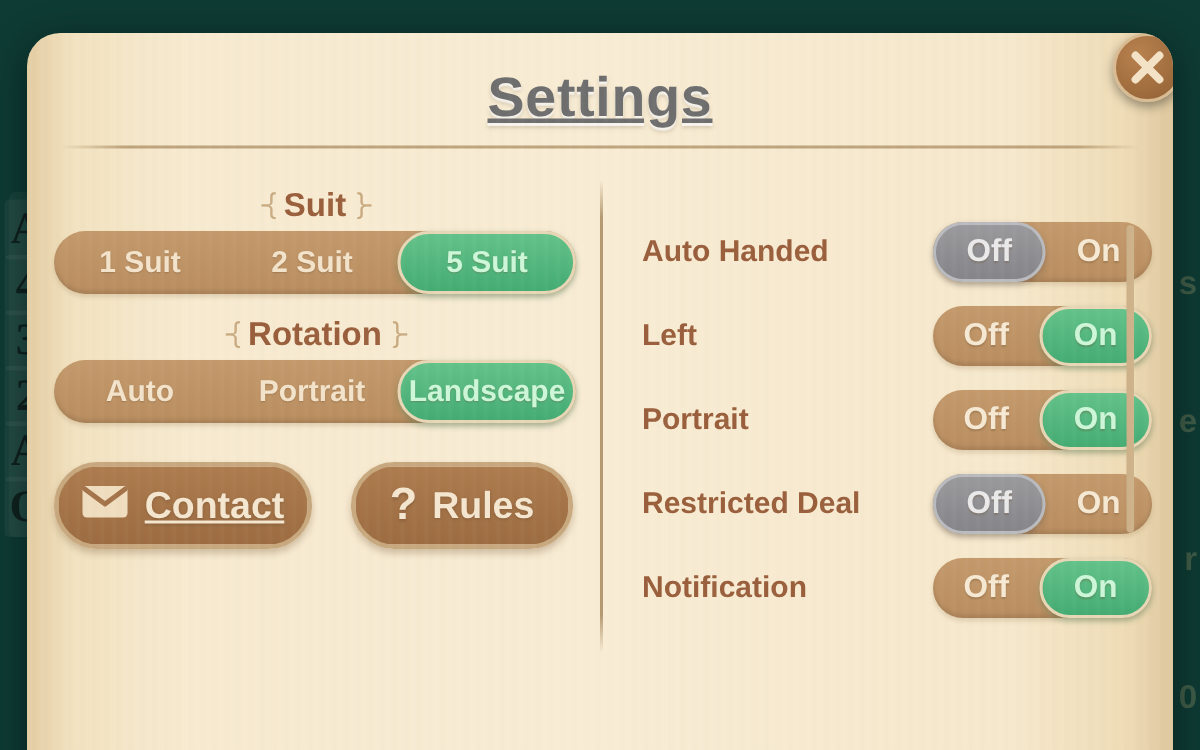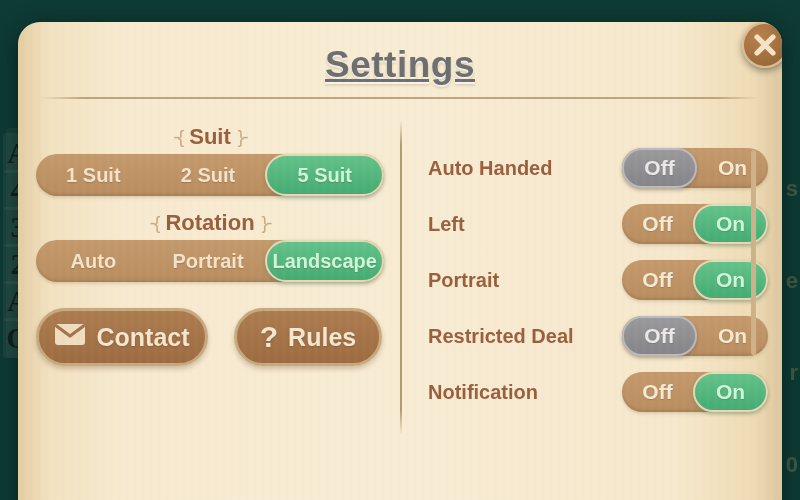--- a/index.html
+++ b/index.html
@@ -195,21 +195,21 @@
     border-radius: 29px;
     background: linear-gradient(180deg, #ad7c4f 0%, #9d6c41 100%);
     border: 3px solid #c8a87e;
     color: #f4e6cf;
     font-size: 25px;
     font-weight: bold;
     cursor: pointer;
     box-shadow: 0 3px 5px rgba(120,90,55,0.32);
     text-shadow: 0 1px 2px rgba(90,60,35,0.35);
   }
-  #contact-button { width: 172px; }
+  #contact-button { width: 172px; text-decoration: underline; }
   #rules-button   { width: 148px; }
   .q-glyph {
     font-size: 30px;
     font-weight: bold;
     color: #f4e6cf;
     line-height: 1;
   }
 
   
   #right-col {

